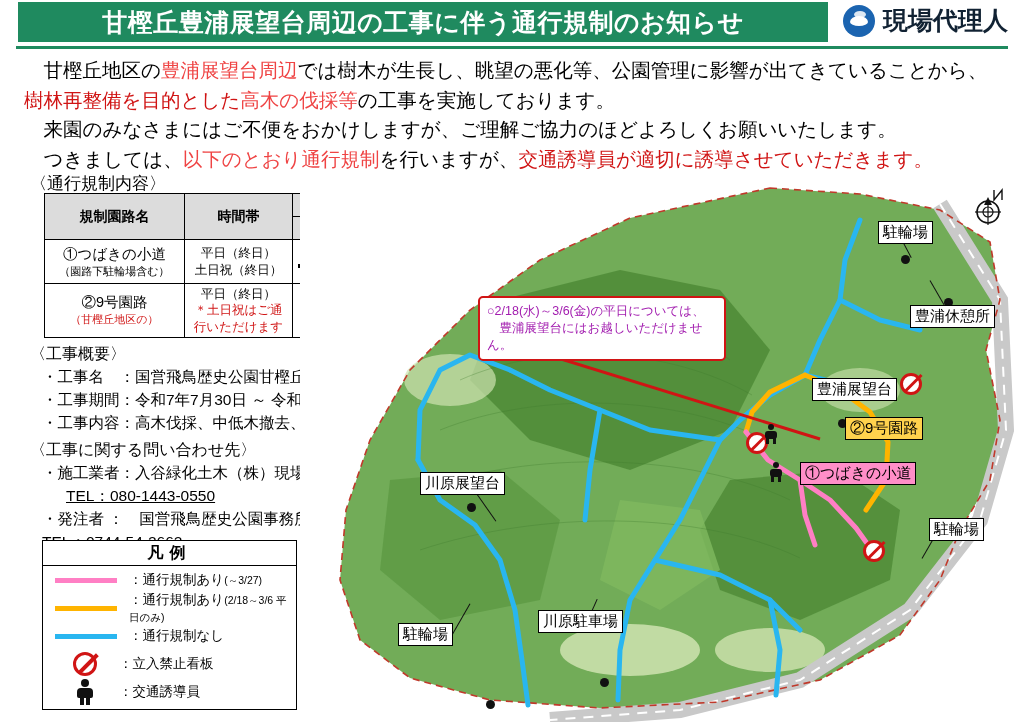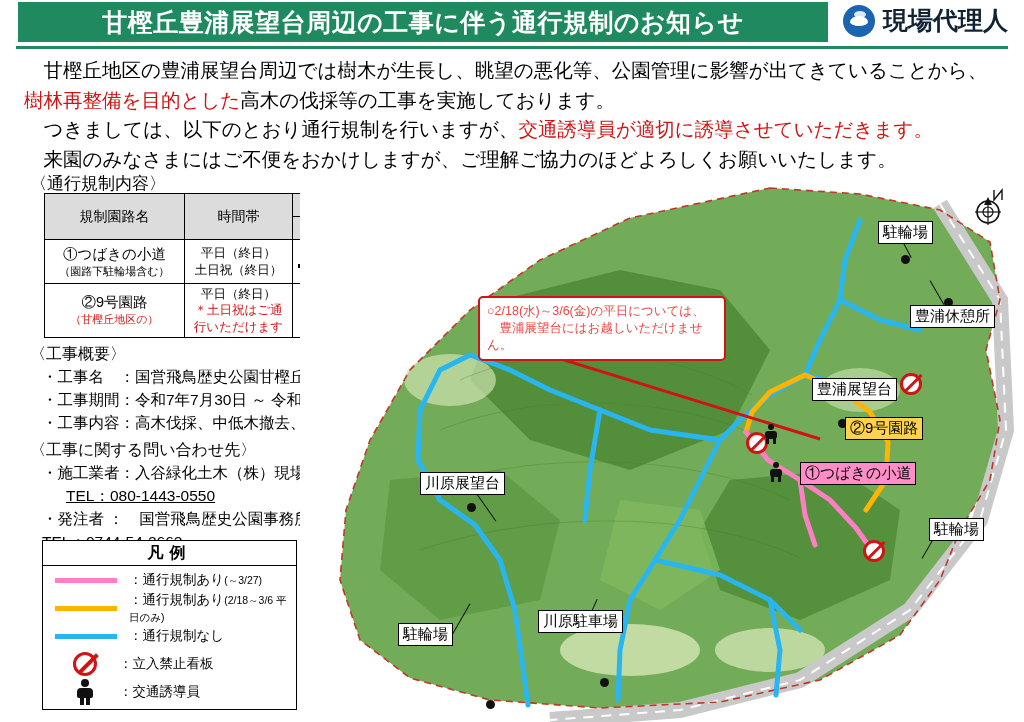--- a/index.html
+++ b/index.html
@@ -47,39 +47,39 @@
     position:absolute; left:16px; top:46px; width:992px; height:3px;
     background:#1F8A5F;
   }
 
   
   #intro {
     position:absolute; left:24px; top:56px; width:980px;
     font-size:19.5px; line-height:1.47; color:#000;
   }
   #intro p { margin:0 0 1px 0; }
-  .blue { color:#000000; }
+  .blue { color:#ef4444; }
   .red  { color:#d01414; }
 
   
   #sec-kisei {
     position:absolute; left:30px; top:172px;
     font-size:17px; color:#000;
   }
 
   
   #table-wrap { position:absolute; left:44px; top:193px; }
   table.reg {
     border-collapse:collapse; font-size:14px; background:#fff;
   }
   table.reg th, table.reg td {
     border:1px solid #000; text-align:center; vertical-align:middle;
     padding:2px 4px;
   }
-  .th-head { background:#dcdcdc; font-weight:normal; }
+  .th-head { background:#dcdcdc; font-weight:bold; }
   .col-name  { width:140px; }
   .col-time  { width:108px; }
   .col-feb   { width:128px; }
   .col-mar   { width:128px; }
   .name-main { font-size:14.5px; }
   .name-sub  { font-size:11px; }
   .name-sub.red { color:#d01414; }
   .time-cell { font-size:12.5px; line-height:1.3; }
   .time-cell .red { display:block; }
   .bar-cell { position:relative; height:44px; padding:0; }
@@ -87,21 +87,21 @@
     position:absolute; height:4px; background:#000; top:24px;
   }
   .bar-lbl {
     position:absolute; font-size:11px; top:4px; color:#000;
   }
 
   
   #callout {
     position:absolute; left:478px; top:296px; width:248px;
     border:2px solid #d01414; border-radius:5px; background:#ffffff;
-    padding:5px 7px; font-size:12.5px; color:#ef4444; line-height:1.35;
+    padding:5px 7px; font-size:12.5px; color:#a21caf; line-height:1.35;
     z-index:6;
   }
   #callout-tail {
     position:absolute; left:486px; top:330px; width:0; height:0; z-index:5;
     border-top:11px solid transparent; border-bottom:11px solid transparent;
     border-right:22px solid #d01414;
   }
   #callout-line {
     position:absolute; left:470px; top:334px; width:360px; height:110px; z-index:4;
   }
@@ -189,24 +189,24 @@
 </div>
 <div id="header-rule"></div>
 
 <div id="intro">
   <p>
     <span>　甘樫丘地区の</span><span class="blue">豊浦展望台周辺</span><span>では樹木が生長し、眺望の悪化等、公園管理に影響が出てきていることから、</span>
   </p>
   <p style="text-indent:0">
     <span class="red">樹林再整備を目的とした</span><span class="blue">高木の伐採等</span><span>の工事を実施しております。</span>
   </p>
+  <p>　来園のみなさまにはご不便をおかけしますが、ご理解ご協力のほどよろしくお願いいたします。</p>
   <p>
     <span>　つきましては、</span><span class="blue">以下のとおり通行規制</span><span>を行いますが、</span><span class="red">交通誘導員が適切に誘導させていただきます。</span>
   </p>
-  <p>　来園のみなさまにはご不便をおかけしますが、ご理解ご協力のほどよろしくお願いいたします。</p>
 </div>
 
 <div id="sec-kisei">〈通行規制内容〉</div>
 
 <div id="table-wrap">
   <table class="reg">
     <tbody>
         <tr>
       <th class="th-head col-name" rowspan="2">規制園路名</th>
       <th class="th-head col-time" rowspan="2">時間帯</th>

